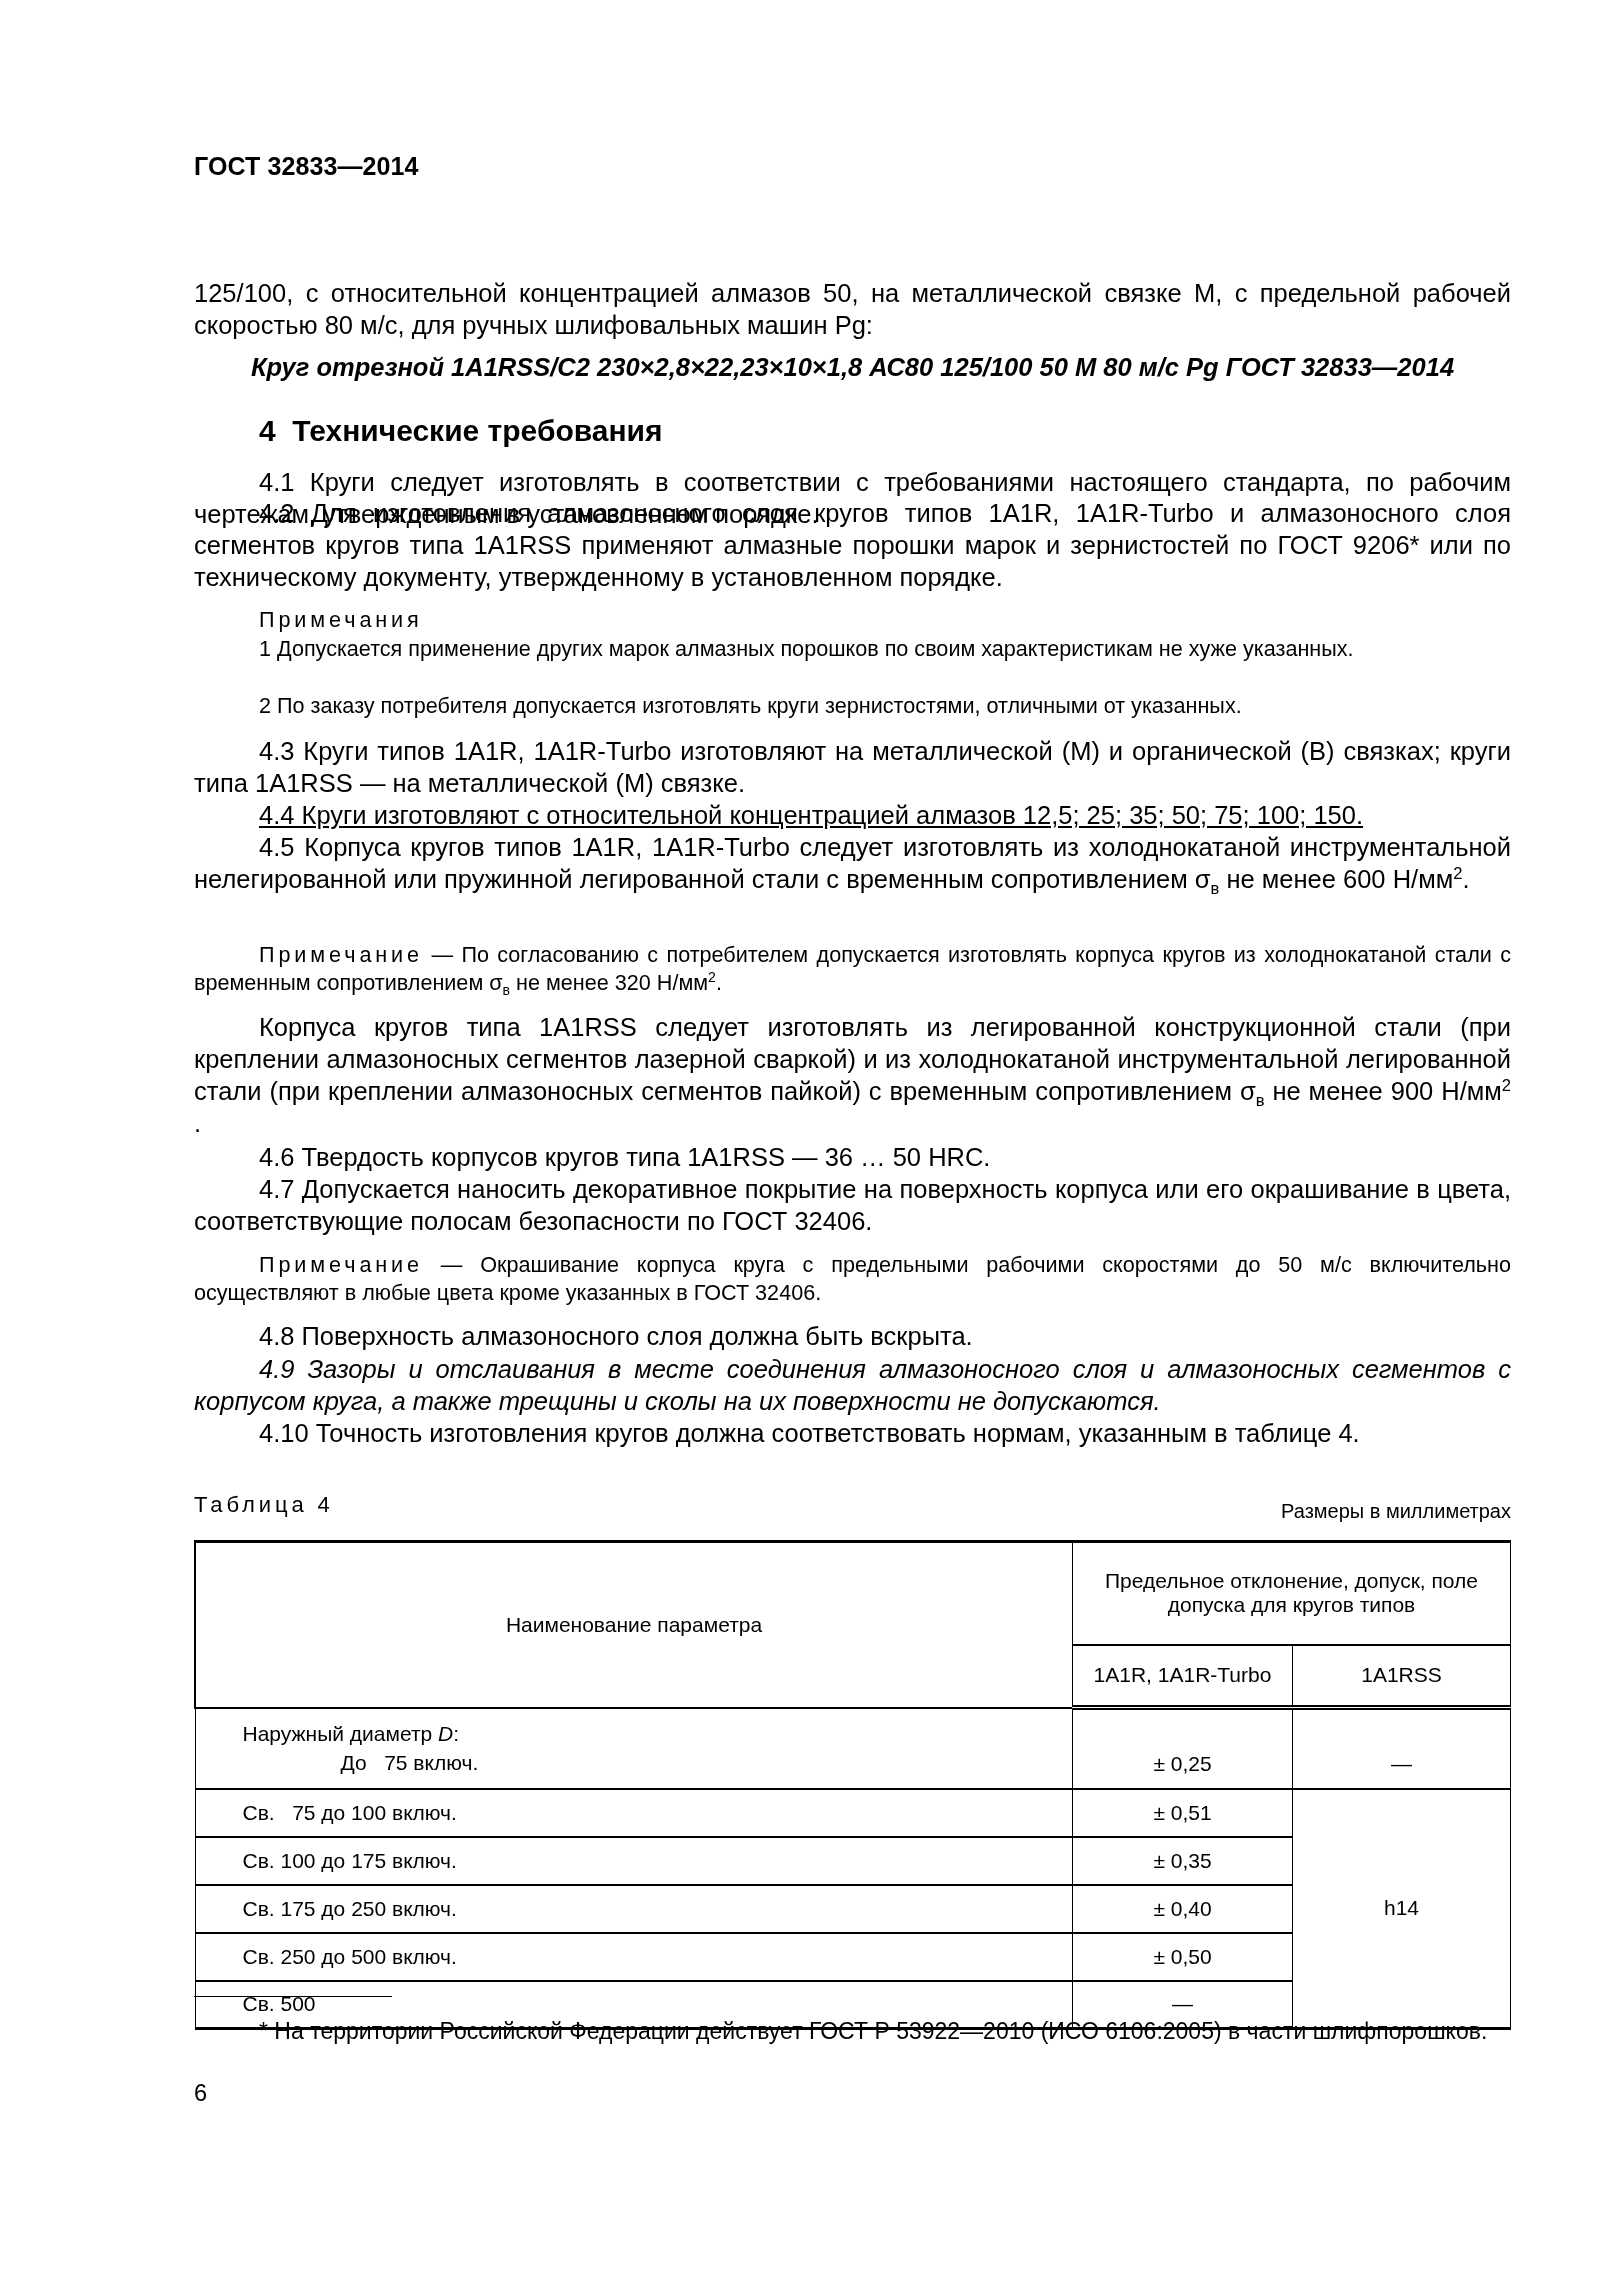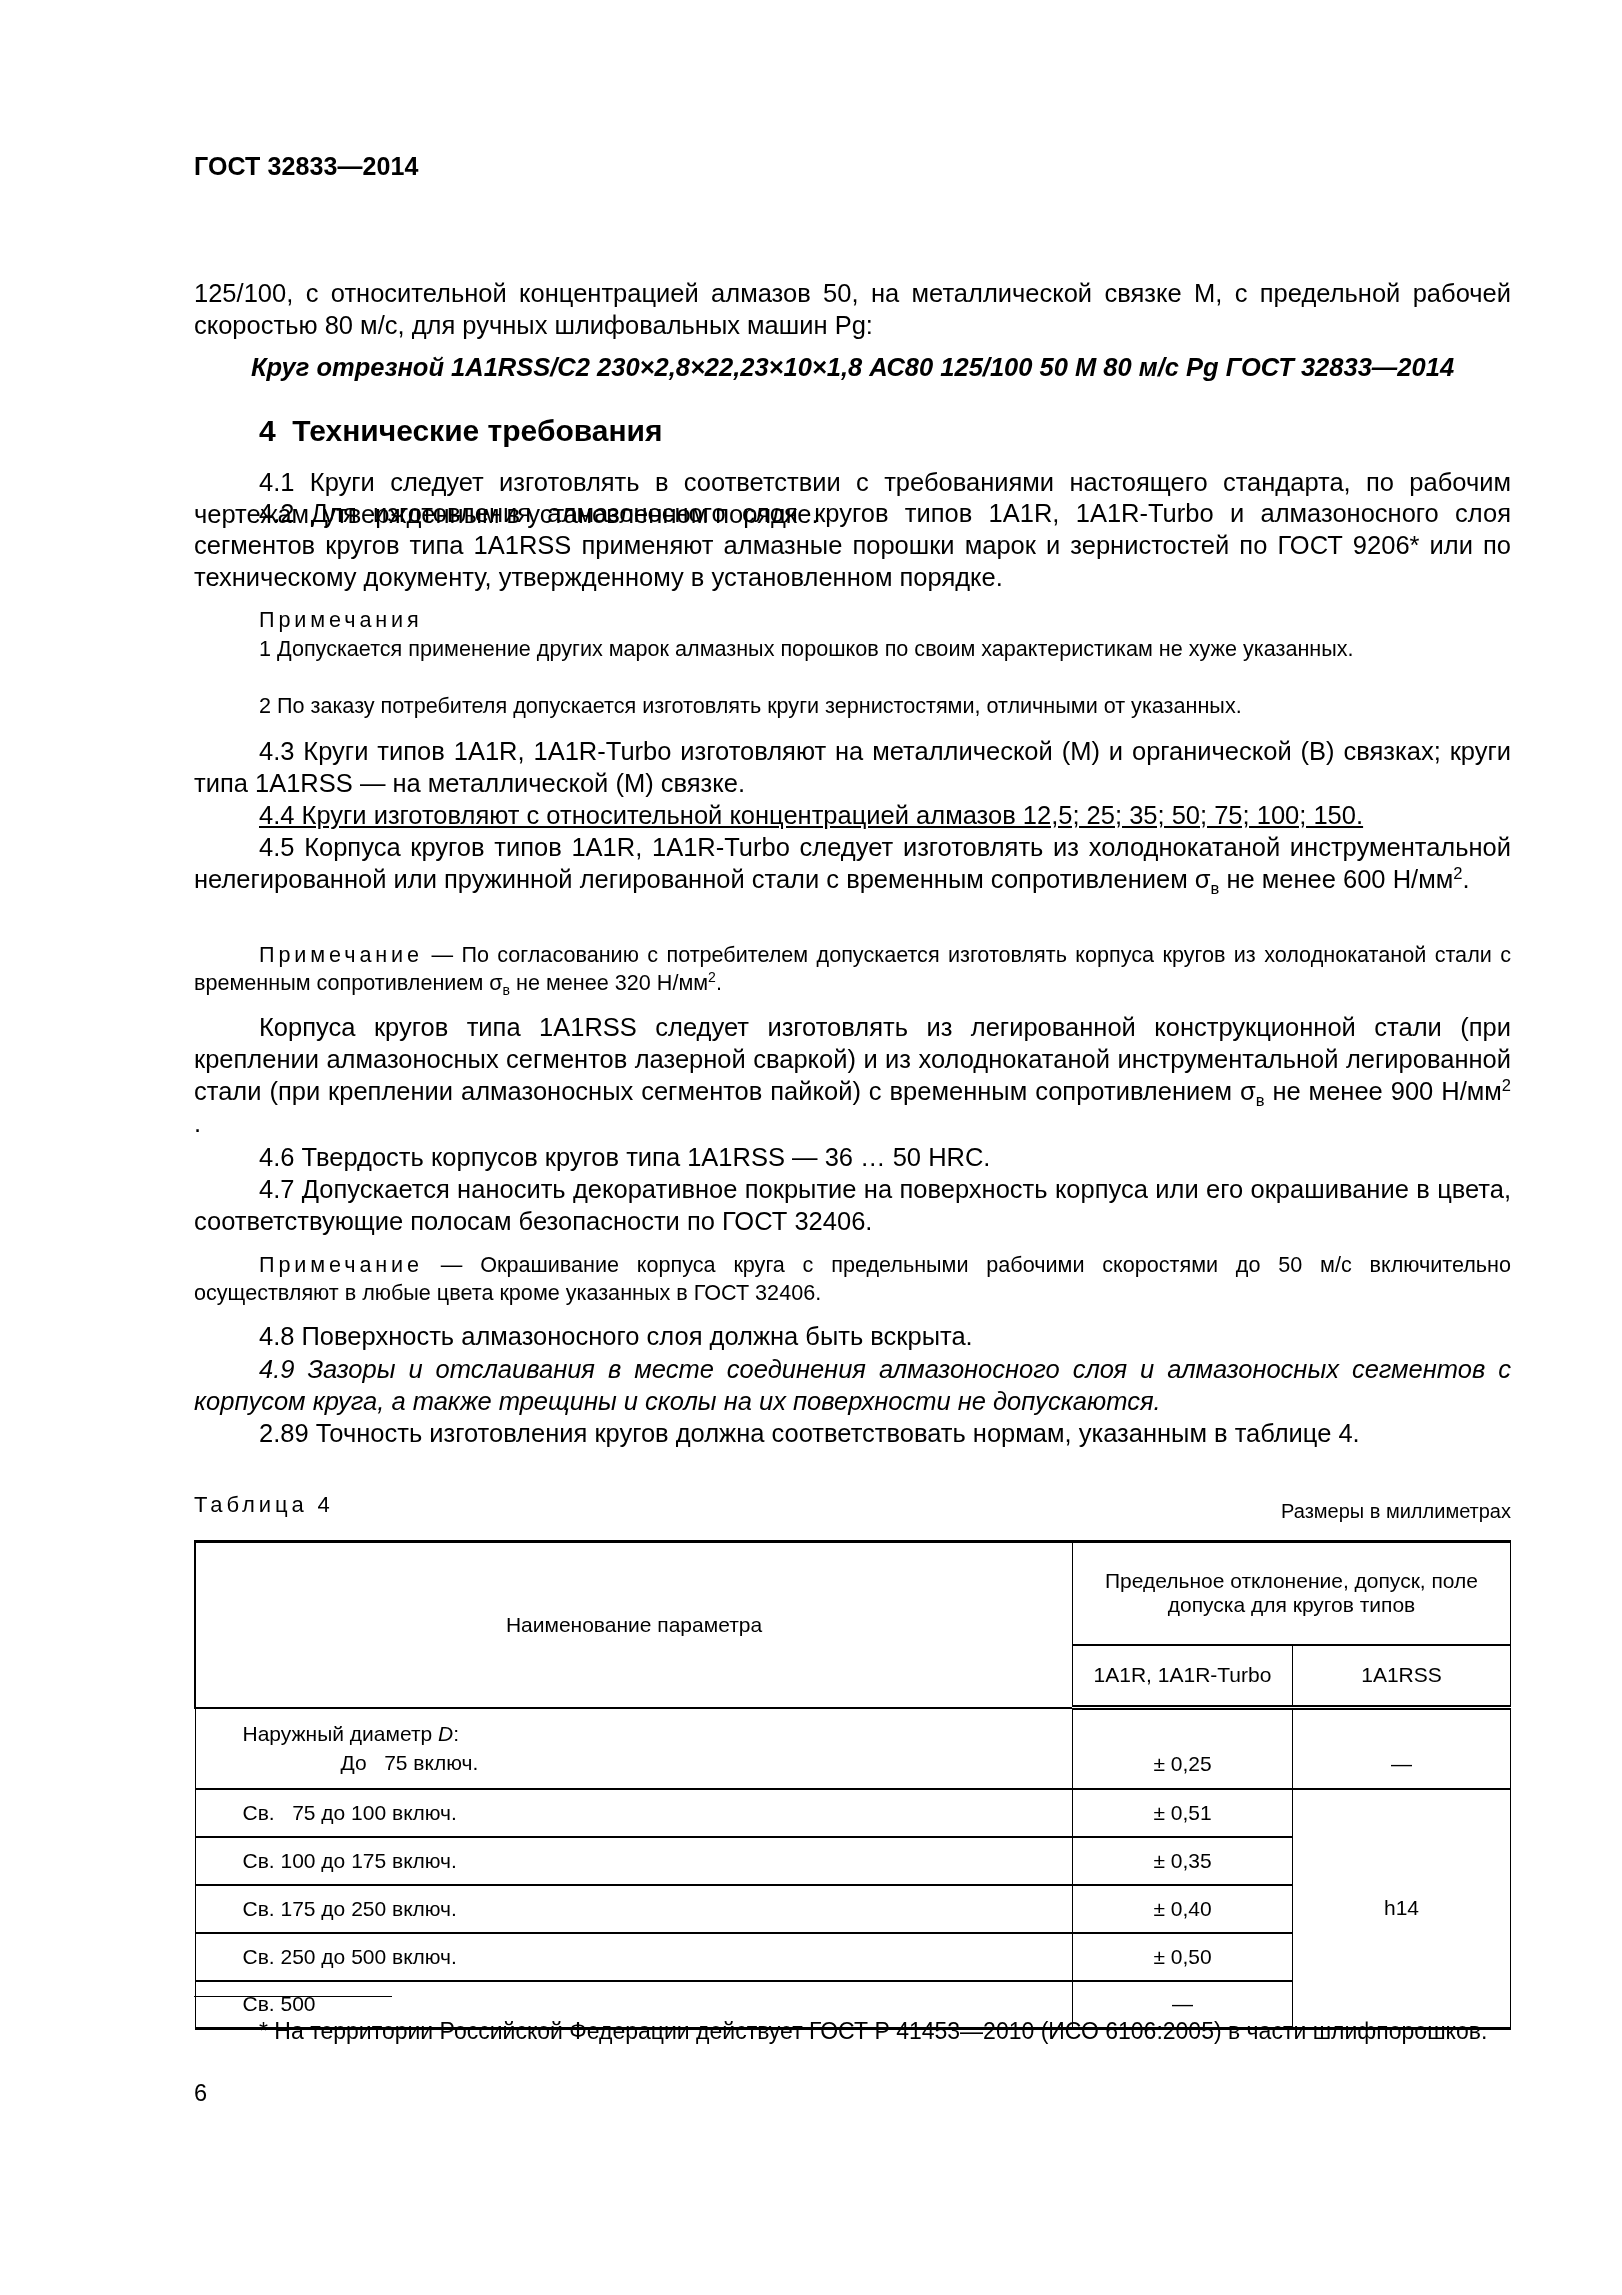--- a/index.html
+++ b/index.html
@@ -75,21 +75,21 @@
 
   <div class="block body-text indent" style="top:1011px;"><span>Корпуса кругов типа 1A1RSS следует изготовлять из легированной конструкционной стали (при креплении алмазоносных сегментов лазерной сваркой) и из холоднокатаной инструментальной легированной стали (при креплении алмазоносных сегментов пайкой) с временным сопротивлением σ</span><sub>в</sub><span> не менее 900 Н/мм</span><sup>2</sup><span> .</span></div>
 
   <div class="block body-text indent" style="top:1141px;">4.6 Твердость корпусов кругов типа 1A1RSS — 36 … 50 HRC.</div>
   <div class="block body-text indent" style="top:1173px;">4.7 Допускается наносить декоративное покрытие на поверхность корпуса или его окрашивание в цвета, соответствующие полосам безопасности по ГОСТ 32406.</div>
 
   <div class="block note-text indent" style="top:1251px;"><span class="spaced">Примечание</span><span> — Окрашивание корпуса круга с предельными рабочими скоростями до 50 м/с включительно осуществляют в любые цвета кроме указанных в ГОСТ 32406.</span></div>
 
   <div class="block body-text indent" style="top:1320px;">4.8 Поверхность алмазоносного слоя должна быть вскрыта.</div>
   <div class="block body-text indent" style="top:1353px;font-style:italic;">4.9 Зазоры и отслаивания в месте соединения алмазоносного слоя и алмазоносных сегментов с корпусом круга, а также трещины и сколы на их поверхности не допускаются.</div>
-  <div class="block body-text indent" style="top:1417px;">2.89 Точность изготовления кругов должна соответствовать нормам, указанным в таблице 4.</div>
+  <div class="block body-text indent" style="top:1417px;">4.10 Точность изготовления кругов должна соответствовать нормам, указанным в таблице 4.</div>
 
   <div class="block" style="top:1492px; height:33px;">
     <span class="tbl-caption">Таблица 4</span>
     <span class="tbl-units" style="top:7.9px;">Размеры в миллиметрах</span>
   </div>
 
   <table class="t4">
     <tbody>
         <tr class="hdr" style="height:103px; border-top:3.3px solid #000;">
       <td class="c-param" rowspan="2" style="border-bottom:2px double #000; border-left-width:2px;">Наименование параметра</td>
@@ -125,17 +125,17 @@
       <td class="c-a">± 0,50</td>
     </tr>
     <tr class="row-sep" style="height:48px; border-bottom:3.3px solid #000;">
       <td class="pl" style="white-space:pre;">Св. 500</td>
       <td class="c-a">—</td>
     </tr>
   </tbody>
     </table>
 
   <div class="footnote-rule"></div>
-  <div class="block note-text indent" style="top:2015px; font-size:23px; line-height:32px;">* На территории Российской Федерации действует ГОСТ Р 41453—2010 (ИСО 6106:2005) в части шлифпорошков.</div>
+  <div class="block note-text indent" style="top:2015px; font-size:23px; line-height:32px;">* На территории Российской Федерации действует ГОСТ Р 53922—2010 (ИСО 6106:2005) в части шлифпорошков.</div>
 
   <div class="page-num">6</div>
 </div>
 
 
 </body></html>

